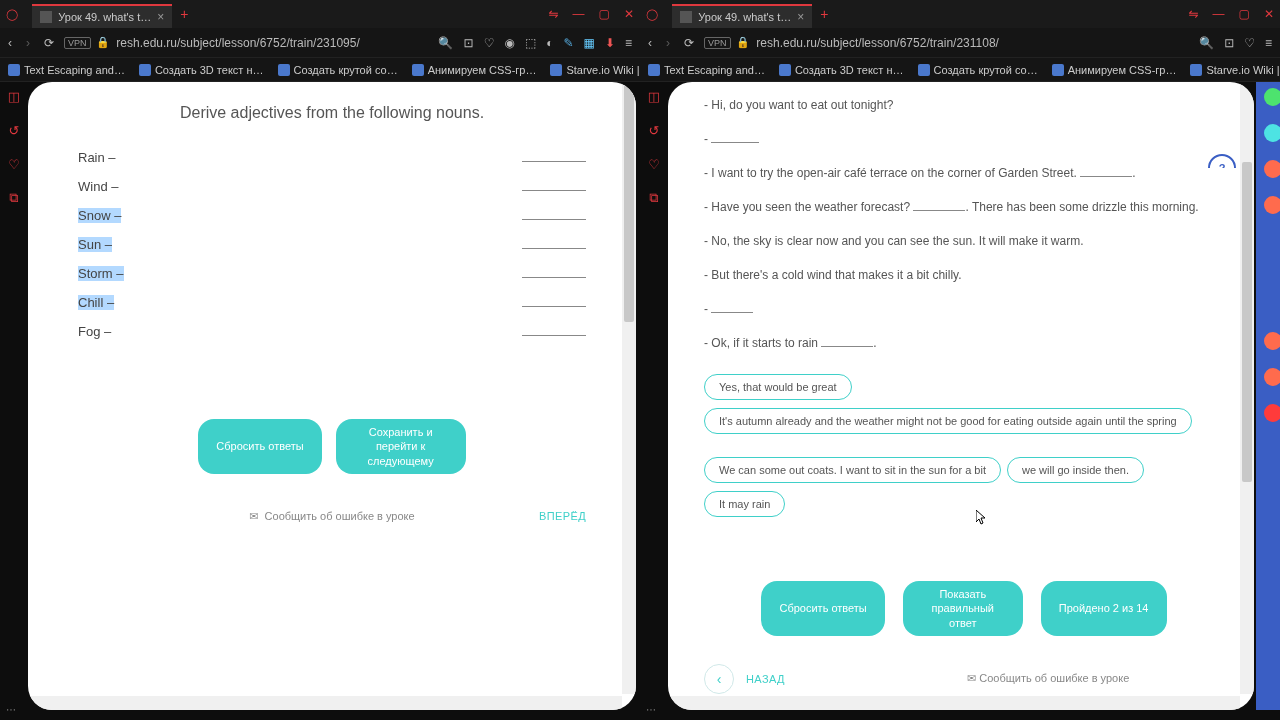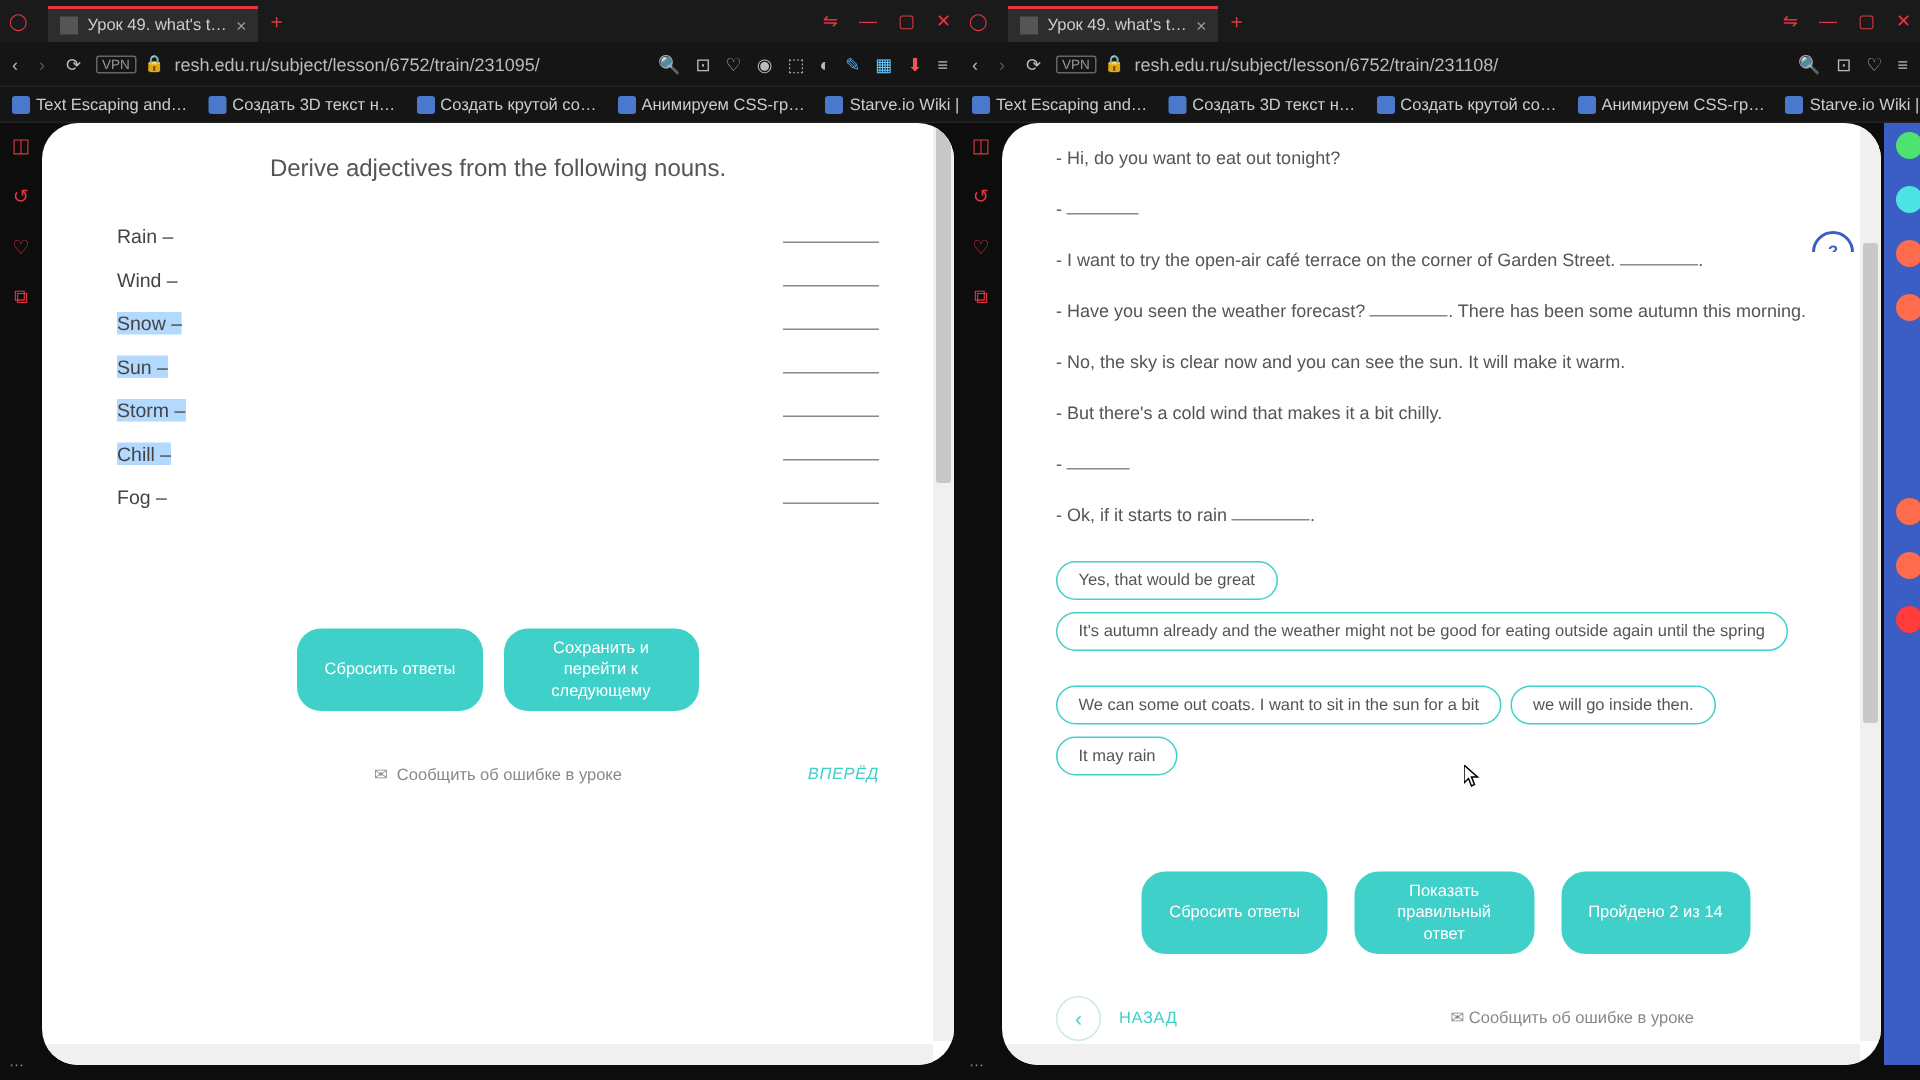--- a/index.html
+++ b/index.html
@@ -37,21 +37,21 @@
   .nounrow .lbl { }
   .nounrow .hl { background:#b3d9ff; }
   .blank { display:inline-block; border-bottom:1px solid #888; width:64px; margin-left:3px; height:12px;}
   .buttons-row { display:flex; justify-content:center; gap:14px; margin-top:80px;}
   .btn-teal { background:#3fd0c9; color:#fff; border:none; border-radius:16px; padding:8px 18px; font-size:11px; cursor:pointer; text-align:center; line-height:1.3;}
   .btn-teal.two { padding:6px 14px;}
   .report-row { text-align:center; margin-top:36px; font-size:11px; color:#888;}
   .report-row .env { margin-right:6px;}
   .forward { color:#3fd0c9; font-size:11px; letter-spacing:.4px;}
   .fw-wrap { position:relative; margin-top:36px;}
-  .fw-wrap .fwd { position:absolute; right:0; top:0;font-style:italic;}
+  .fw-wrap .fwd { position:absolute; right:0; top:0;}
   
   .dialogue p { margin-bottom:16px; font-size:12px; color:#555; line-height:1.5;}
   .dialogue .inline-blank { display:inline-block; border-bottom:1px solid #888; height:10px; vertical-align:baseline;}
   .ib-small { width:48px;}
   .ib-med { width:52px;}
   .ib-short { width:42px;}
   .chips { margin-top:18px;}
   .chip { display:inline-block; border:1px solid #3fd0c9; color:#555; border-radius:16px; padding:6px 14px; font-size:11px; margin:4px 6px 4px 0; cursor:grab; background:#fff;}
   .chip.long { display:block; width:fit-content;}
   .r-buttons { display:flex; justify-content:center; gap:18px; margin-top:60px;}
@@ -259,21 +259,21 @@
     <span class="sic">↺</span>
     <span class="sic">♡</span>
     <span class="sic">⧉</span>
   </div>
   <div class="content-wrap" style="right:26px;">
     <div class="halfcircle">?</div>
     <div class="page dialogue" style="padding:14px 30px 20px 36px;">
       <p>- Hi, do you want to eat out tonight?</p>
       <p><span>- </span><span class="inline-blank ib-small"></span></p>
       <p><span>- I want to try the open-air café terrace on the corner of Garden Street. </span><span class="inline-blank ib-med"></span><span>.</span></p>
-      <p><span>- Have you seen the weather forecast? </span><span class="inline-blank ib-med"></span><span>. There has been some autumn this morning.</span></p>
+      <p><span>- Have you seen the weather forecast? </span><span class="inline-blank ib-med"></span><span>. There has been some drizzle this morning.</span></p>
       <p>- No, the sky is clear now and you can see the sun. It will make it warm.</p>
       <p>- But there's a cold wind that makes it a bit chilly.</p>
       <p><span>- </span><span class="inline-blank ib-short"></span></p>
       <p><span>- Ok, if it starts to rain </span><span class="inline-blank ib-med"></span><span>.</span></p>
 
       <div class="chips" id="chips"><span class="chip">Yes, that would be great</span><br><span class="chip long">It's autumn already and the weather might not be good for eating outside again until the spring</span><br><span class="chip">We can some out coats. I want to sit in the sun for a bit</span><span class="chip">we will go inside then.</span><span class="chip">It may rain</span></div>
 
       <div class="r-buttons">
         <button class="btn-teal">Сбросить ответы</button>
         <button class="btn-teal two" style="max-width:120px;">Показать правильный ответ</button>

